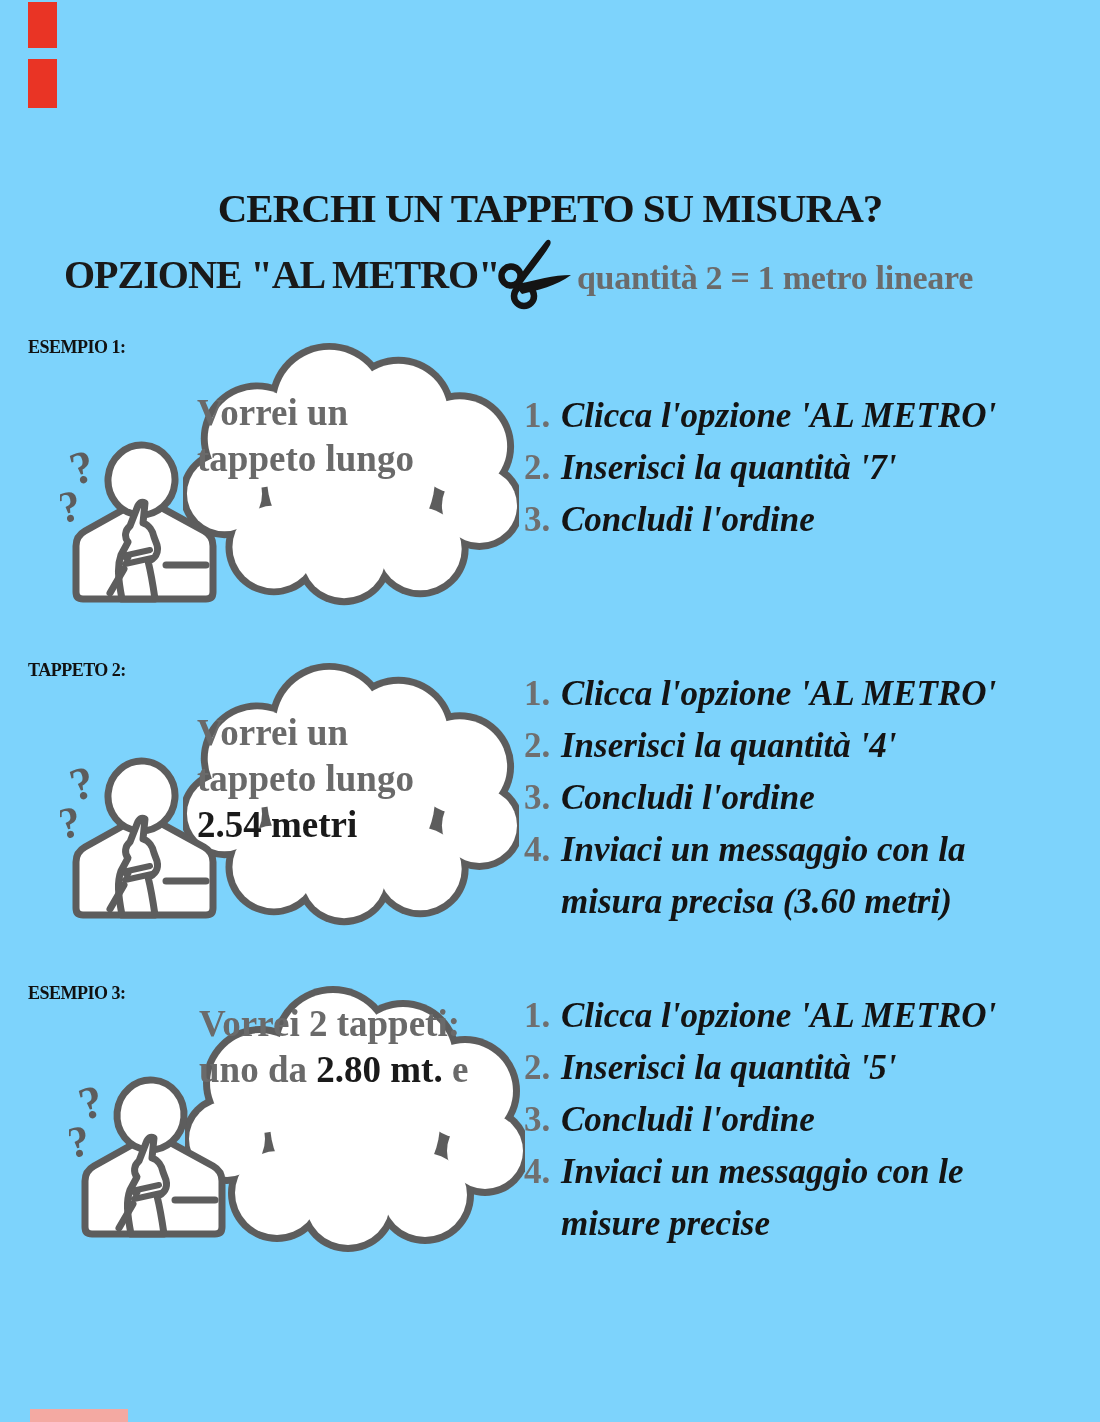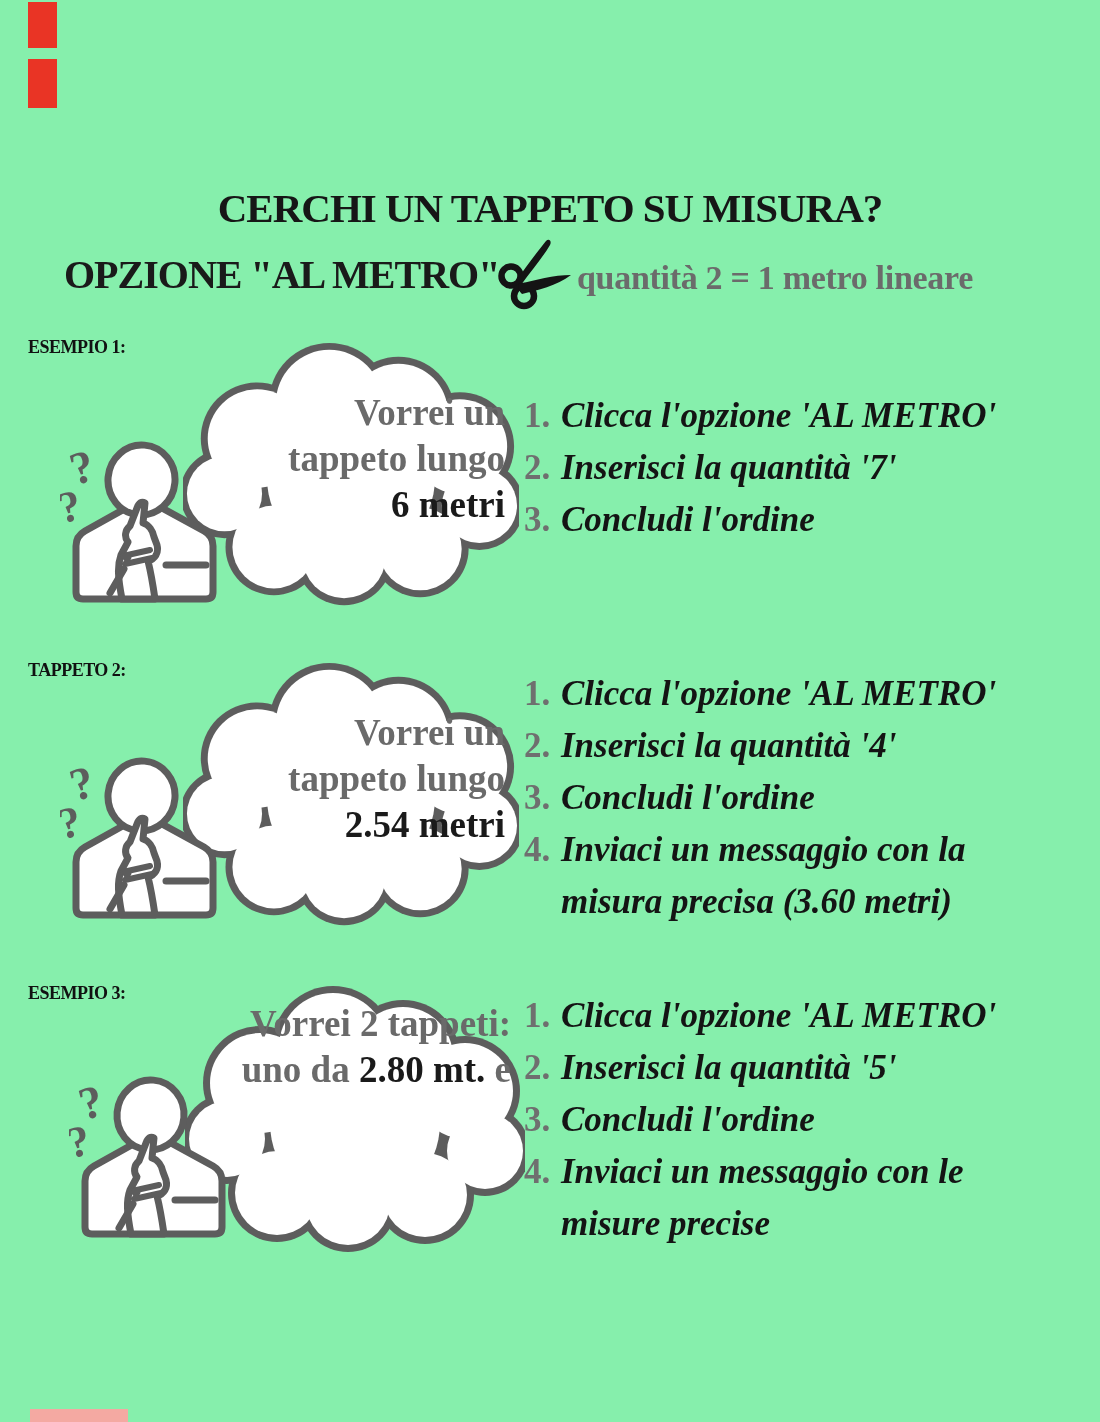--- a/index.html
+++ b/index.html
@@ -1,17 +1,17 @@
 <!DOCTYPE html>
 <html><head>
 <meta charset="utf-8">
 <style>
   html,body{margin:0;padding:0;background:#ffffff;}
   #canvas{
-    position:relative;width:1100px;height:1422px;background:#86efac;overflow:hidden;
+    position:relative;width:1100px;height:1422px;background:#7dd3fc;overflow:hidden;
     font-family:"Liberation Serif","DejaVu Serif",serif;font-weight:700;color:#171717;
   }
   .abs{position:absolute;}
   
   .red-bar{position:absolute;left:28px;width:29px;background:#e93425;}
   #red-bar-1{top:2px;height:46px;}
   #red-bar-2{top:59px;height:49px;}
   #pink-bar{position:absolute;left:30px;top:1409px;width:98px;height:13px;background:#f4a9a2;}
   
   #page-title{
@@ -22,21 +22,21 @@
   #scissors{left:491px;top:239px;width:82px;height:74px;}
   #quantity-note{left:577px;top:259px;font-size:34px;letter-spacing:-.3px;color:#6b6b6b;white-space:nowrap;}
   
   .example{position:absolute;left:0;width:1100px;height:0;}
   .ex-0{top:337px;} .ex-1{top:660px;} .ex-2{top:983px;}
   .ex-label{position:absolute;left:28px;top:0;font-size:18px;letter-spacing:-.5px;color:#111;white-space:nowrap;}
   .cloud{position:absolute;left:183px;top:0;width:336px;height:276px;}
   .ex-0 .cloud{top:3px;}
   .ex-2 .cloud{left:185px;width:340px;height:280px;}
   .cloud svg{position:absolute;left:0;top:0;width:100%;height:100%;}
-  .bubble-text{position:absolute;left:14px;right:14px;top:50px;text-align:right;}
+  .bubble-text{position:absolute;left:14px;right:14px;top:50px;text-align:left;}
   .ex-2 .bubble-text{top:18px;}
   .bubble-line{font-size:37px;line-height:46px;white-space:nowrap;color:#6a6a6a;}
   .bubble-line .seg-black{color:#1a1a1a;}
   .bubble-line .seg-gray{color:#6a6a6a;}
   .person{position:absolute;left:60px;top:94px;width:158px;height:168px;}
   .ex-0 .person{top:101px;}
   .ex-2 .person{left:69px;top:90px;}
   .steps{position:absolute;left:524px;top:8px;width:544px;}
   .ex-0 .steps{top:53px;}
   .ex-2 .steps{top:7px;}
@@ -94,21 +94,20 @@
               <circle cx="240" cy="212" r="42" fill="#fff"></circle>
               <circle cx="163" cy="220" r="42" fill="#fff"></circle>
               <circle cx="92" cy="210" r="42" fill="#fff"></circle>
               <circle cx="42" cy="156" r="38" fill="#fff"></circle>
               <circle cx="170" cy="140" r="85" fill="#fff"></circle>
             </svg>
           </div>
       <div class="bubble-text">
             <div class="bubble-line"><span class="seg-gray">Vorrei un</span></div>
             <div class="bubble-line"><span class="seg-gray">tappeto lungo</span></div>
-            <div class="bubble-line"><span class="seg-black">6 metri</span></div>
           </div>
     </div>
     <div class="person"><svg viewBox="0 0 158 168" width="158" height="168">
     <text x="10" y="44" font-size="46" font-family="Liberation Serif,serif" font-weight="bold" fill="#5d5d5d" transform="rotate(-15 25 28)">?</text>
     <text x="-2" y="82" font-size="44" font-family="Liberation Serif,serif" font-weight="bold" fill="#5d5d5d" transform="rotate(-12 15 66)">?</text>
     <path d="M16 154 L16 108 Q16 98 25 93 L77 64 Q84 60 91 64 L144 93 Q153 98 153 108 L153 154 Q153 161 146 161 L23 161 Q16 161 16 154 Z" fill="#fff" stroke="#5d5d5d" stroke-width="7" stroke-linejoin="round"></path>
     <ellipse cx="81.5" cy="42" rx="33.5" ry="35" fill="#fff" stroke="#5d5d5d" stroke-width="7" transform="rotate(5 81.5 42)"></ellipse>
     <path d="M62 161 C58 140 57 128 61 117 L68 104 C64 99 65 92 70 88 L77 70 Q80 62 85 65 L83 85 C89 87 93 93 94 99 L97 107 C99 115 95 121 88 123 C91 135 93 147 95 161 Z" fill="#fff" stroke="#5d5d5d" stroke-width="7" stroke-linejoin="round"></path>
     <path d="M63 118 L90 112 M65 126 L92 120" stroke="#5d5d5d" stroke-width="6" stroke-linecap="round" fill="none"></path>
     <circle cx="67" cy="119" r="4.5" fill="#5d5d5d"></circle>

